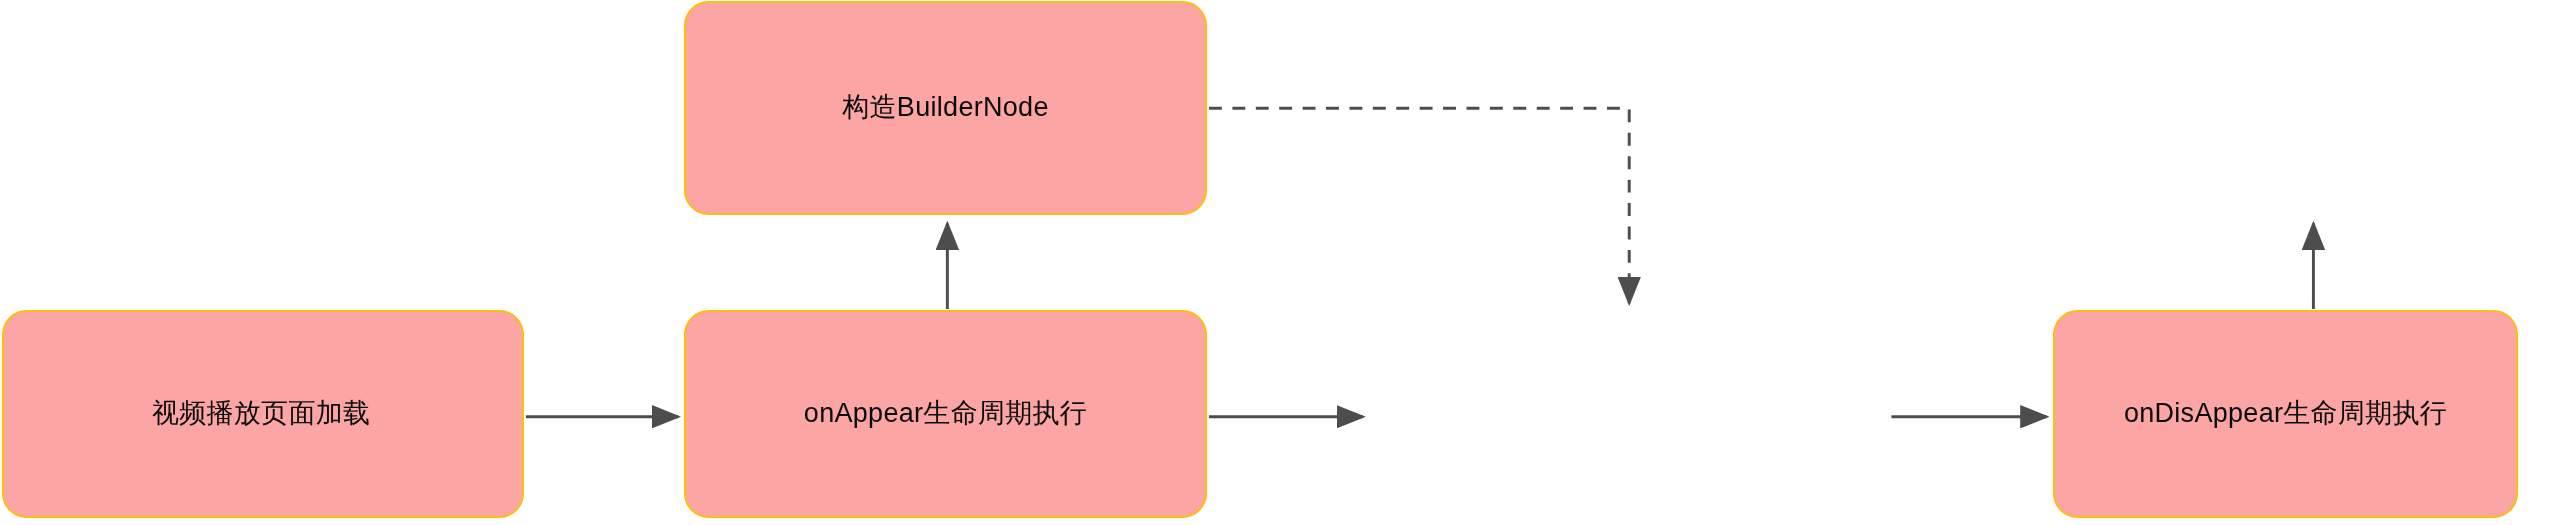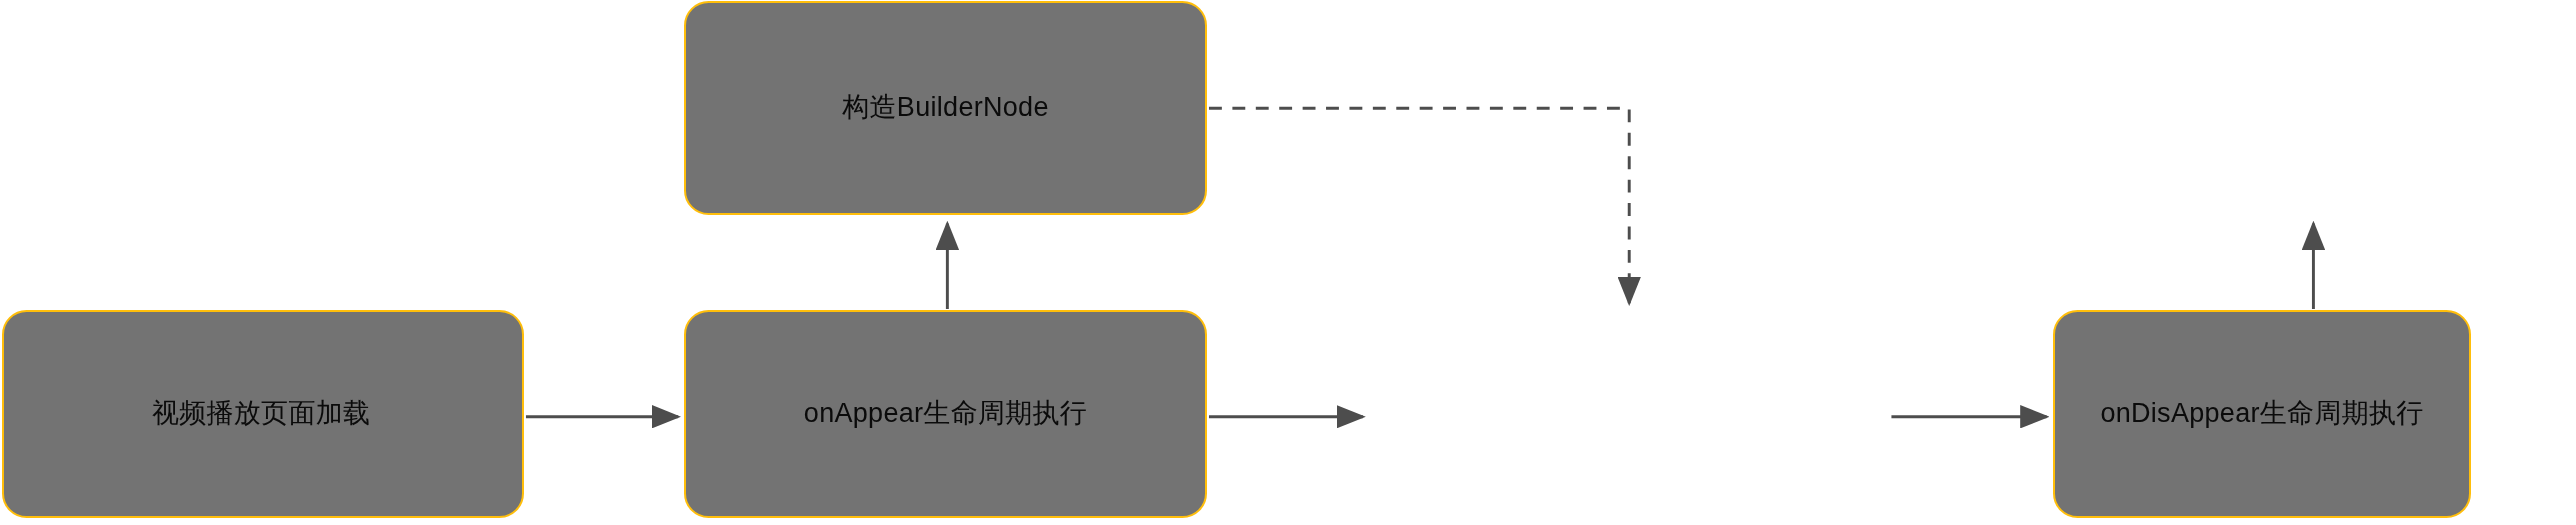--- a/index.html
+++ b/index.html
@@ -22,21 +22,21 @@
     position: absolute;
     left: 0;
     top: 0;
     width: 2576px;
     height: 525px;
     pointer-events: none;
   }
   .node {
     position: absolute;
     box-sizing: border-box;
-    background: #737373;
+    background: #fca5a5;
     border: 2.3px solid #ffbe0b;
     border-radius: 24.6px;
     display: flex;
     align-items: center;
     justify-content: center;
     text-align: center;
     padding: 0 16.4px;
   }
   .node-label {
     font-size: 27px;
@@ -75,21 +75,21 @@
   }
   #node-comment-mount {
     left: 1369px;
     top: 310px;
     width: 521px;
     height: 208px;
   }
   #node-ondisappear {
     left: 2053px;
     top: 310px;
-    width: 418px;
+    width: 465px;
     height: 208px;
   }
 </style>
 </head>
 <body>
 
 <div id="canvas">
 
   <svg class="edge-layer" viewBox="0 0 4400 897" width="2576" height="525" xmlns="http://www.w3.org/2000/svg" aria-hidden="true">
     <defs>

